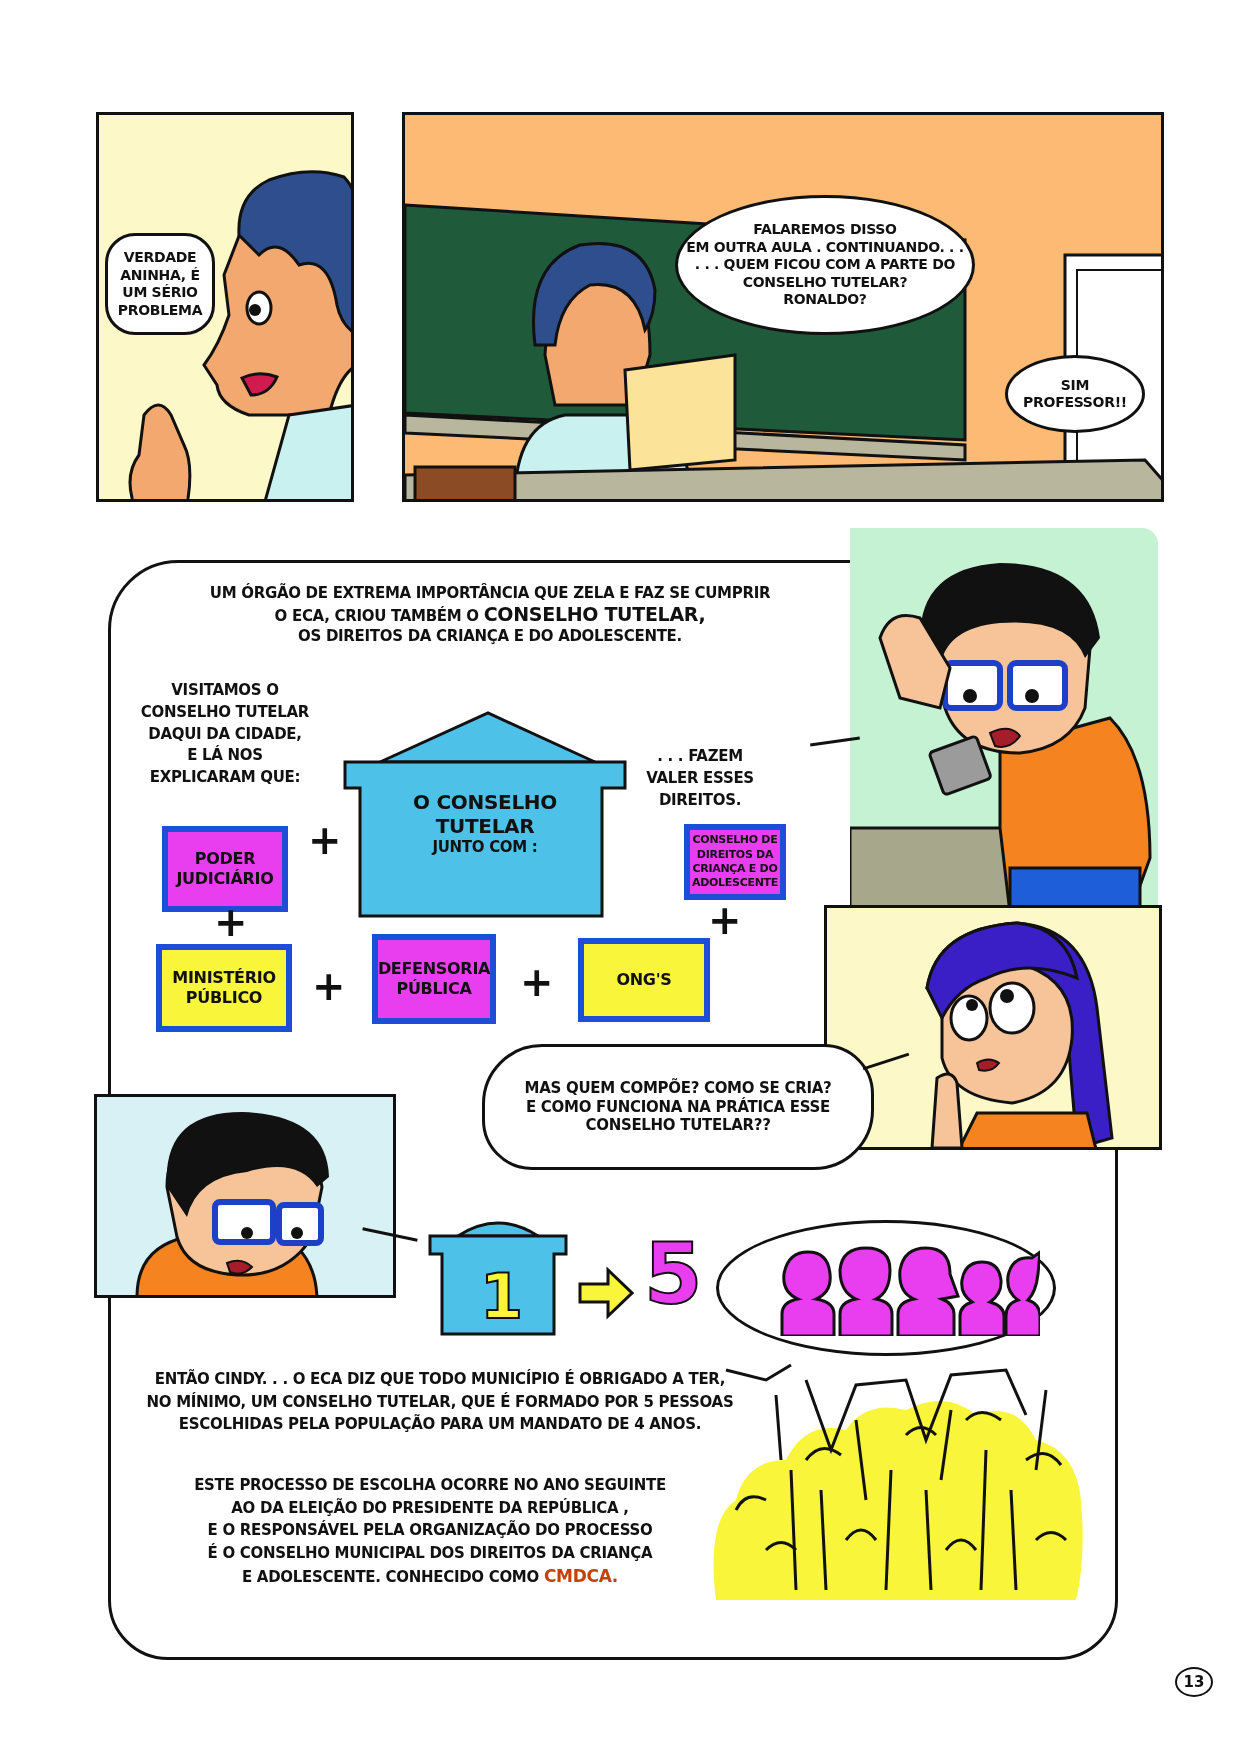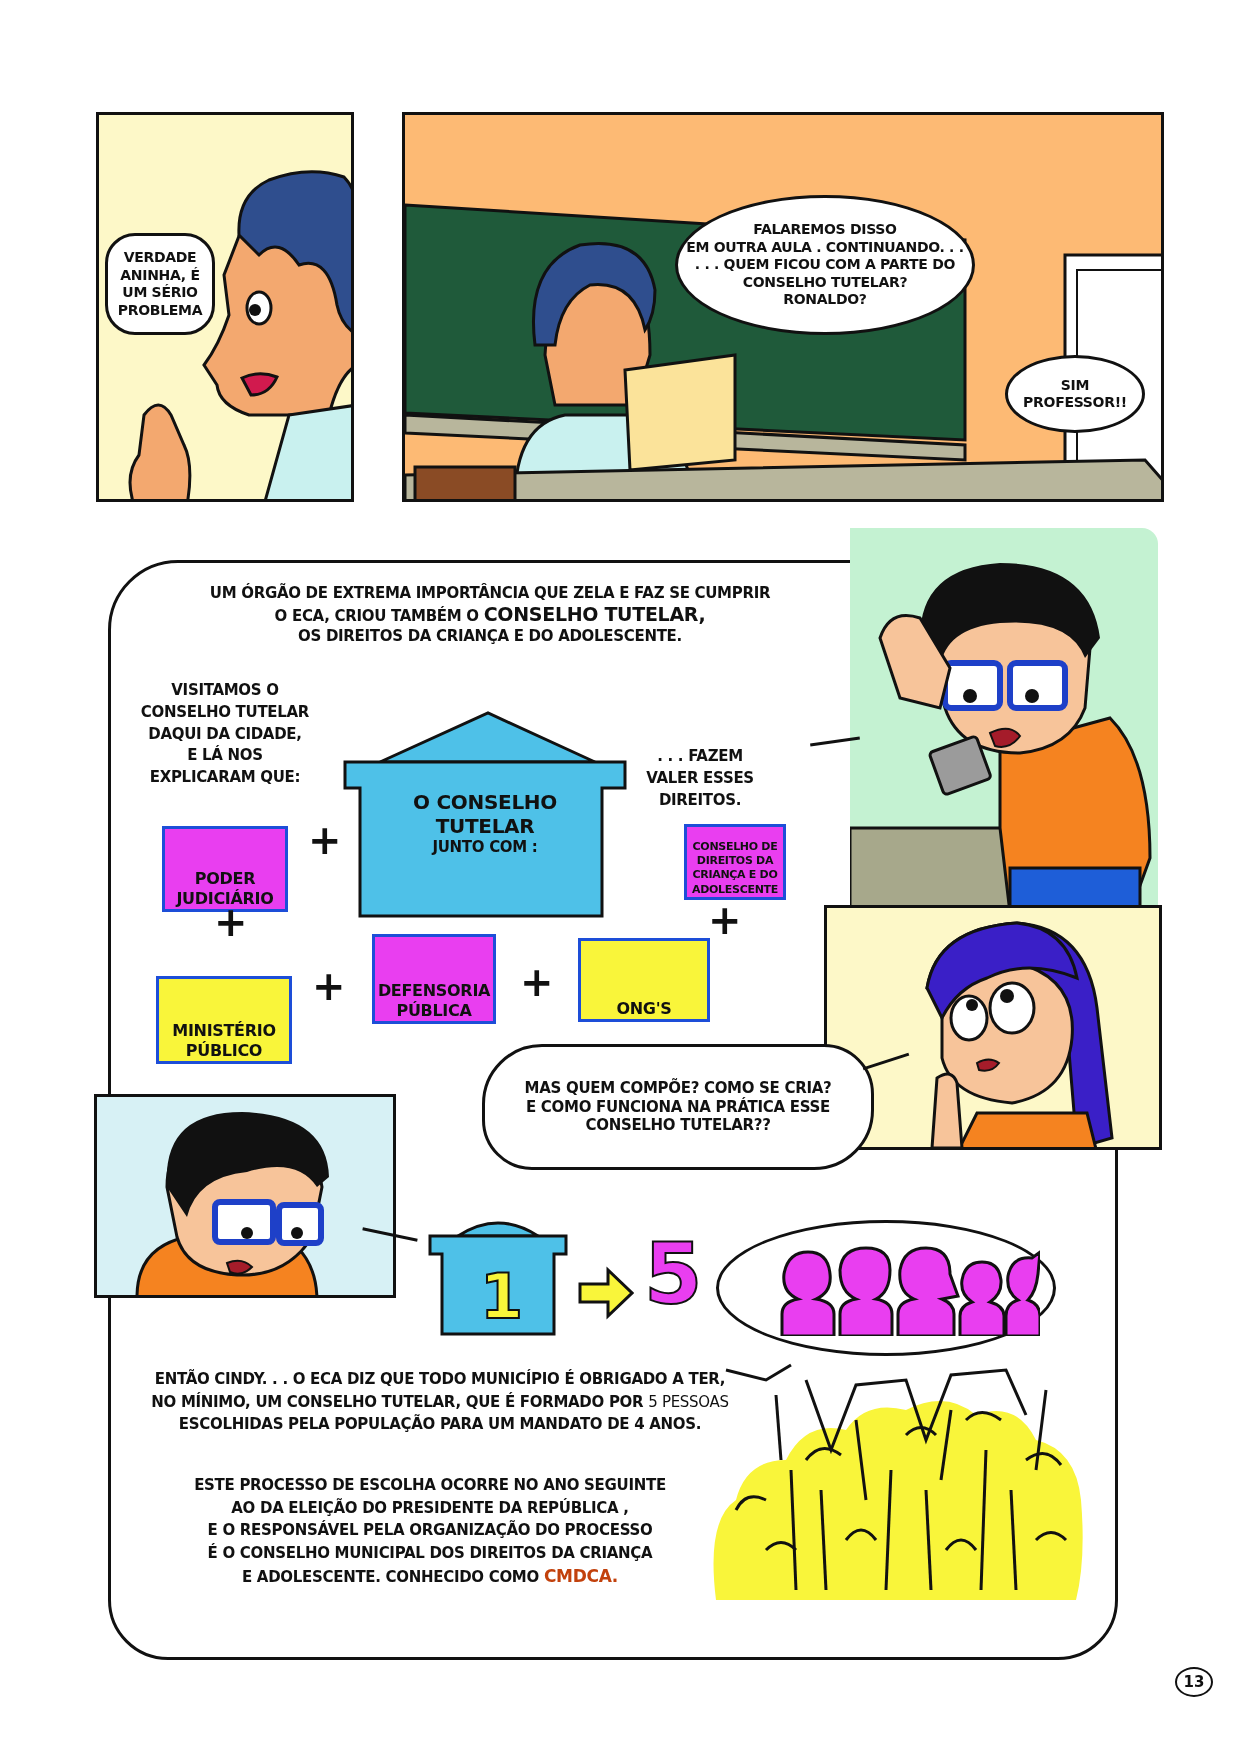--- a/index.html
+++ b/index.html
@@ -2,21 +2,21 @@
 <html><head>
 <meta charset="utf-8">
 <style>
   html,body{margin:0;padding:0;background:#fff;}
   body{width:1260px;height:1764px;position:relative;overflow:hidden;font-family:"DejaVu Sans",sans-serif;color:#111;}
   .abs{position:absolute;}
   .panel{position:absolute;border:3px solid #111;box-sizing:border-box;overflow:hidden;}
   .comic{font-family:"DejaVu Sans",sans-serif;font-weight:bold;text-transform:uppercase;letter-spacing:-0.3px;line-height:1.25;text-align:center;color:#111;}
   .balloon{position:absolute;background:#fff;border:3px solid #111;box-sizing:border-box;display:flex;align-items:center;justify-content:center;}
   .tail{position:absolute;border-left:3px solid #111;}
-  .box{position:absolute;border:3px solid #1d4ed8;box-sizing:border-box;display:flex;align-items:flex-end;justify-content:center;font-size:15px;}
+  .box{position:absolute;border:6px solid #1d4ed8;box-sizing:border-box;display:flex;align-items:center;justify-content:center;font-size:15px;}
   .plus{position:absolute;font-size:40px;font-weight:bold;line-height:1;font-family:"DejaVu Sans",sans-serif;}
 </style>
 </head>
 <body>
 
 <div class="panel" style="left:96px;top:112px;width:258px;height:390px;background:#fdf8c8;padding-left:44px;">
 
   <svg class="abs" style="left:0;top:0" width="258" height="390" viewBox="0 0 258 390">
     <path d="M150 95 Q170 60 215 72 Q258 70 258 120 L258 250 Q240 260 230 300 L150 300 Q120 290 118 270 L105 250 Q120 230 130 200 L125 160 Z" fill="#f3a86f" stroke="#111" stroke-width="3"></path>
     <path d="M140 120 Q138 80 170 65 Q210 50 245 62 Q262 80 258 110 L258 220 Q242 210 238 190 Q230 140 200 150 Q180 120 160 140 Z" fill="#2f4e8e" stroke="#111" stroke-width="3"></path>
@@ -144,21 +144,21 @@
     <div>CONSELHO DE</div>
     <div>DIREITOS DA</div>
     <div>CRIANÇA E DO</div>
     <div>ADOLESCENTE</div>
   </div>
 </div>
 
 <div class="plus" style="left:214px;top:902px;">+</div>
 <div class="plus" style="left:708px;top:900px;">+</div>
 
-<div class="box comic" style="left:156px;top:976px;width:136px;height:88px;background:#f9f53a;font-size:16px;">
+<div class="box comic" style="left:156px;top:944px;width:136px;height:88px;background:#f9f53a;font-size:16px;">
   <div>
       <div>MINISTÉRIO</div>
       <div>PÚBLICO</div>
     </div>
 </div>
 <div class="plus" style="left:312px;top:966px;">+</div>
 <div class="box comic" style="left:372px;top:934px;width:124px;height:90px;background:#e93ef0;font-size:16px;">
   <div>
       <div>DEFENSORIA</div>
       <div>PÚBLICA</div>
@@ -208,21 +208,21 @@
     <path d="M12 92 L12 70 Q12 58 28 55 Q12 48 14 30 Q18 8 38 8 Q58 8 60 30 Q62 48 46 55 Q64 58 64 70 L64 92 Z"></path>
     <path d="M70 92 L70 70 Q70 58 86 55 Q70 48 70 26 Q72 4 96 4 Q120 4 120 26 Q120 48 106 55 Q122 58 122 70 L122 92 Z"></path>
     <path d="M128 92 L128 70 Q128 58 144 55 Q128 48 130 26 Q134 4 156 4 Q180 4 180 30 L188 52 L172 55 Q184 60 184 70 L184 92 Z"></path>
     <path d="M190 92 L190 72 Q190 62 202 58 Q190 50 192 36 Q195 18 212 18 Q229 18 231 36 Q232 50 220 58 Q234 62 234 72 L234 92 Z"></path>
     <path d="M236 92 L236 72 Q236 60 248 56 Q236 48 238 32 Q242 12 262 14 L270 8 L268 30 Q266 48 258 56 Q270 60 270 72 L270 92 Z"></path>
   </g>
 </svg>
 
 <div class="abs comic" style="left:134px;top:1368px;width:612px;font-size:15px;line-height:1.5;">
   <div>ENTÃO CINDY. . . O ECA DIZ QUE TODO MUNICÍPIO É OBRIGADO A TER,</div>
-  <div><span>NO MÍNIMO, UM CONSELHO TUTELAR, QUE É FORMADO POR </span><span style="font-weight:400;">5 PESSOAS</span></div>
+  <div><span>NO MÍNIMO, UM CONSELHO TUTELAR, QUE É FORMADO POR </span><span style="font-weight:700;">5 PESSOAS</span></div>
   <div><span style="font-weight:900;">ESCOLHIDAS PELA POPULAÇÃO</span><span> PARA UM MANDATO DE 4 ANOS.</span></div>
 </div>
 
 <div class="abs comic" style="left:180px;top:1474px;width:500px;font-size:15px;line-height:1.5;">
   <div>ESTE PROCESSO DE ESCOLHA OCORRE NO ANO SEGUINTE</div>
   <div>AO DA ELEIÇÃO DO PRESIDENTE DA REPÚBLICA ,</div>
   <div>E O RESPONSÁVEL PELA ORGANIZAÇÃO DO PROCESSO</div>
   <div>É O CONSELHO MUNICIPAL DOS DIREITOS DA CRIANÇA</div>
   <div><span>E ADOLESCENTE. CONHECIDO COMO </span><span style="color:#c2410c;font-size:17px;font-weight:900;">CMDCA.</span></div>
 </div>

